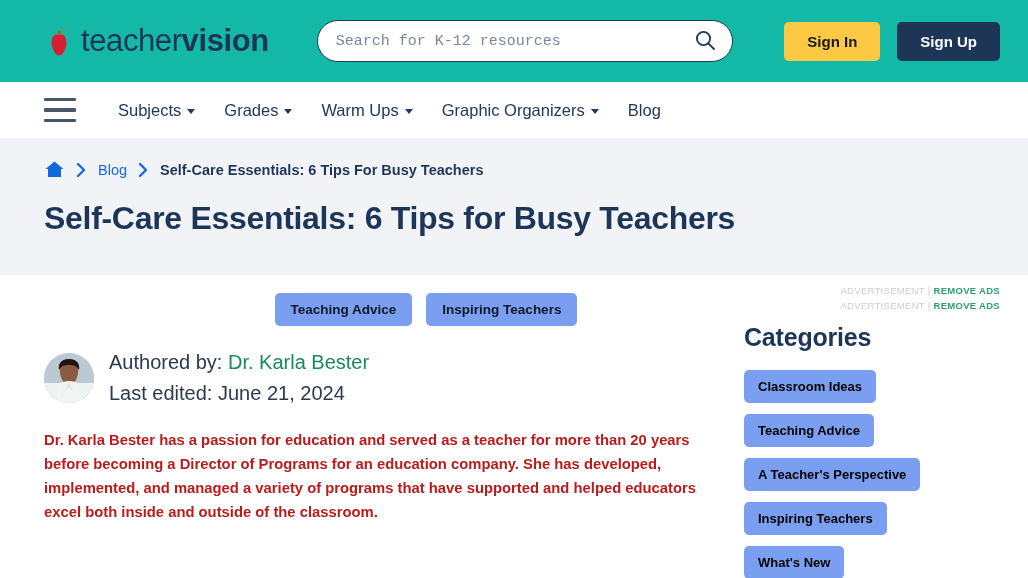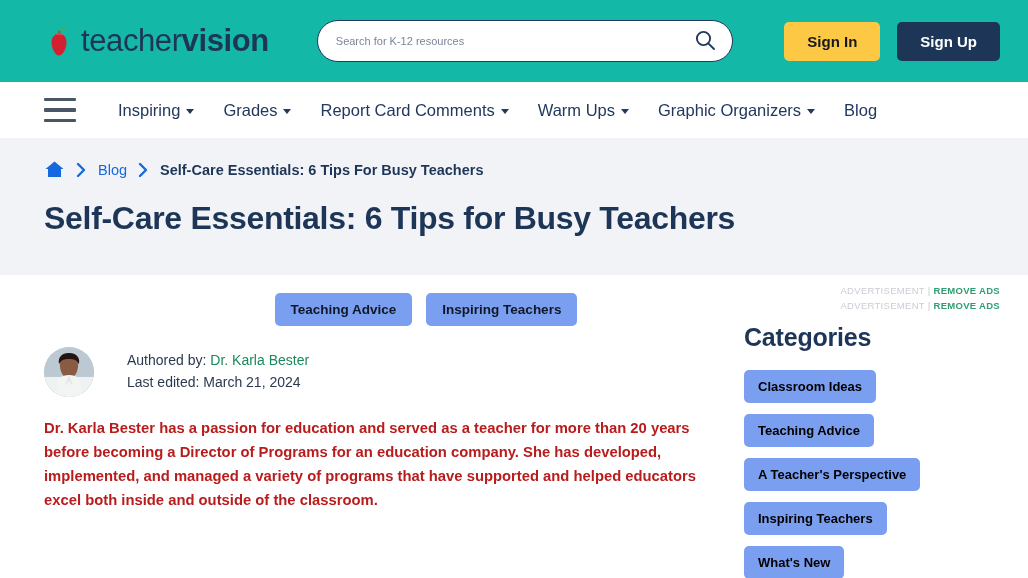--- a/index.html
+++ b/index.html
@@ -44,22 +44,22 @@
     border-radius: 21px;
     display: flex;
     align-items: center;
     padding: 0 16px 0 18px;
     background: #fff;
   }
   .search-input {
     flex: 1;
     border: none;
     outline: none;
-    font-family: Liberation Sans, sans-serif;
-    font-size: 11px;
+    font-family: Liberation Mono, monospace;
+    font-size: 15px;
     color: #22385e;
     background: transparent;
   }
   .search-input::placeholder { color: #7a8699; }
   .search-btn {
     border: none;
     background: transparent;
     cursor: pointer;
     display: flex;
     align-items: center;
@@ -189,21 +189,21 @@
   }
   .avatar {
     width: 50px; height: 50px;
     border-radius: 50%;
     overflow: hidden;
     flex: 0 0 auto;
     background: #b9c6cf;
     position: relative;
   }
   .author-meta { line-height: 1.55; }
-  .author-line { font-size: 14px; color: #2b3a4f; margin-left: 18px; }
+  .author-line { font-size: 20px; color: #2b3a4f; }
   .author-link { color: #1a8a5c; cursor: pointer; }
 
   .body-p {
     font-size: 14.8px;
     font-weight: 700;
     color: #b91c1c;
     line-height: 1.62;
     margin-bottom: 18px;
     max-width: 660px;
   }
@@ -278,29 +278,25 @@
 </div>
 
 <div class="nav">
   <div class="hamburger">
     <span></span>
     <span></span>
     <span></span>
   </div>
 
   <div class="nav-item">
-    <span>Inspiring</span>
+    <span>Subjects</span>
     <i class="caret"></i>
   </div>
   <div class="nav-item">
     <span>Grades</span>
-    <i class="caret"></i>
-  </div>
-  <div class="nav-item">
-    <span>Report Card Comments</span>
     <i class="caret"></i>
   </div>
   <div class="nav-item">
     <span>Warm Ups</span>
     <i class="caret"></i>
   </div>
   <div class="nav-item">
     <span>Graphic Organizers</span>
     <i class="caret"></i>
   </div>
@@ -360,21 +356,21 @@
           </g>
         </svg>
       </div>
       <div class="author-meta">
         <div class="author-line">
           <span>Authored by:</span>
           <span class="author-link">Dr. Karla Bester</span>
         </div>
         <div class="author-line">
           <span>Last edited:</span>
-          <span>March 21, 2024</span>
+          <span>June 21, 2024</span>
         </div>
       </div>
     </div>
 
     <p class="body-p">Dr. Karla Bester has a passion for education and served as a teacher for more than 20 years before becoming a Director of Programs for an education company. She has developed, implemented, and managed a variety of programs that have supported and helped educators excel both inside and outside of the classroom.</p>
   </div>
 
   <div class="sidebar">
 
     <div class="ad-lines">

